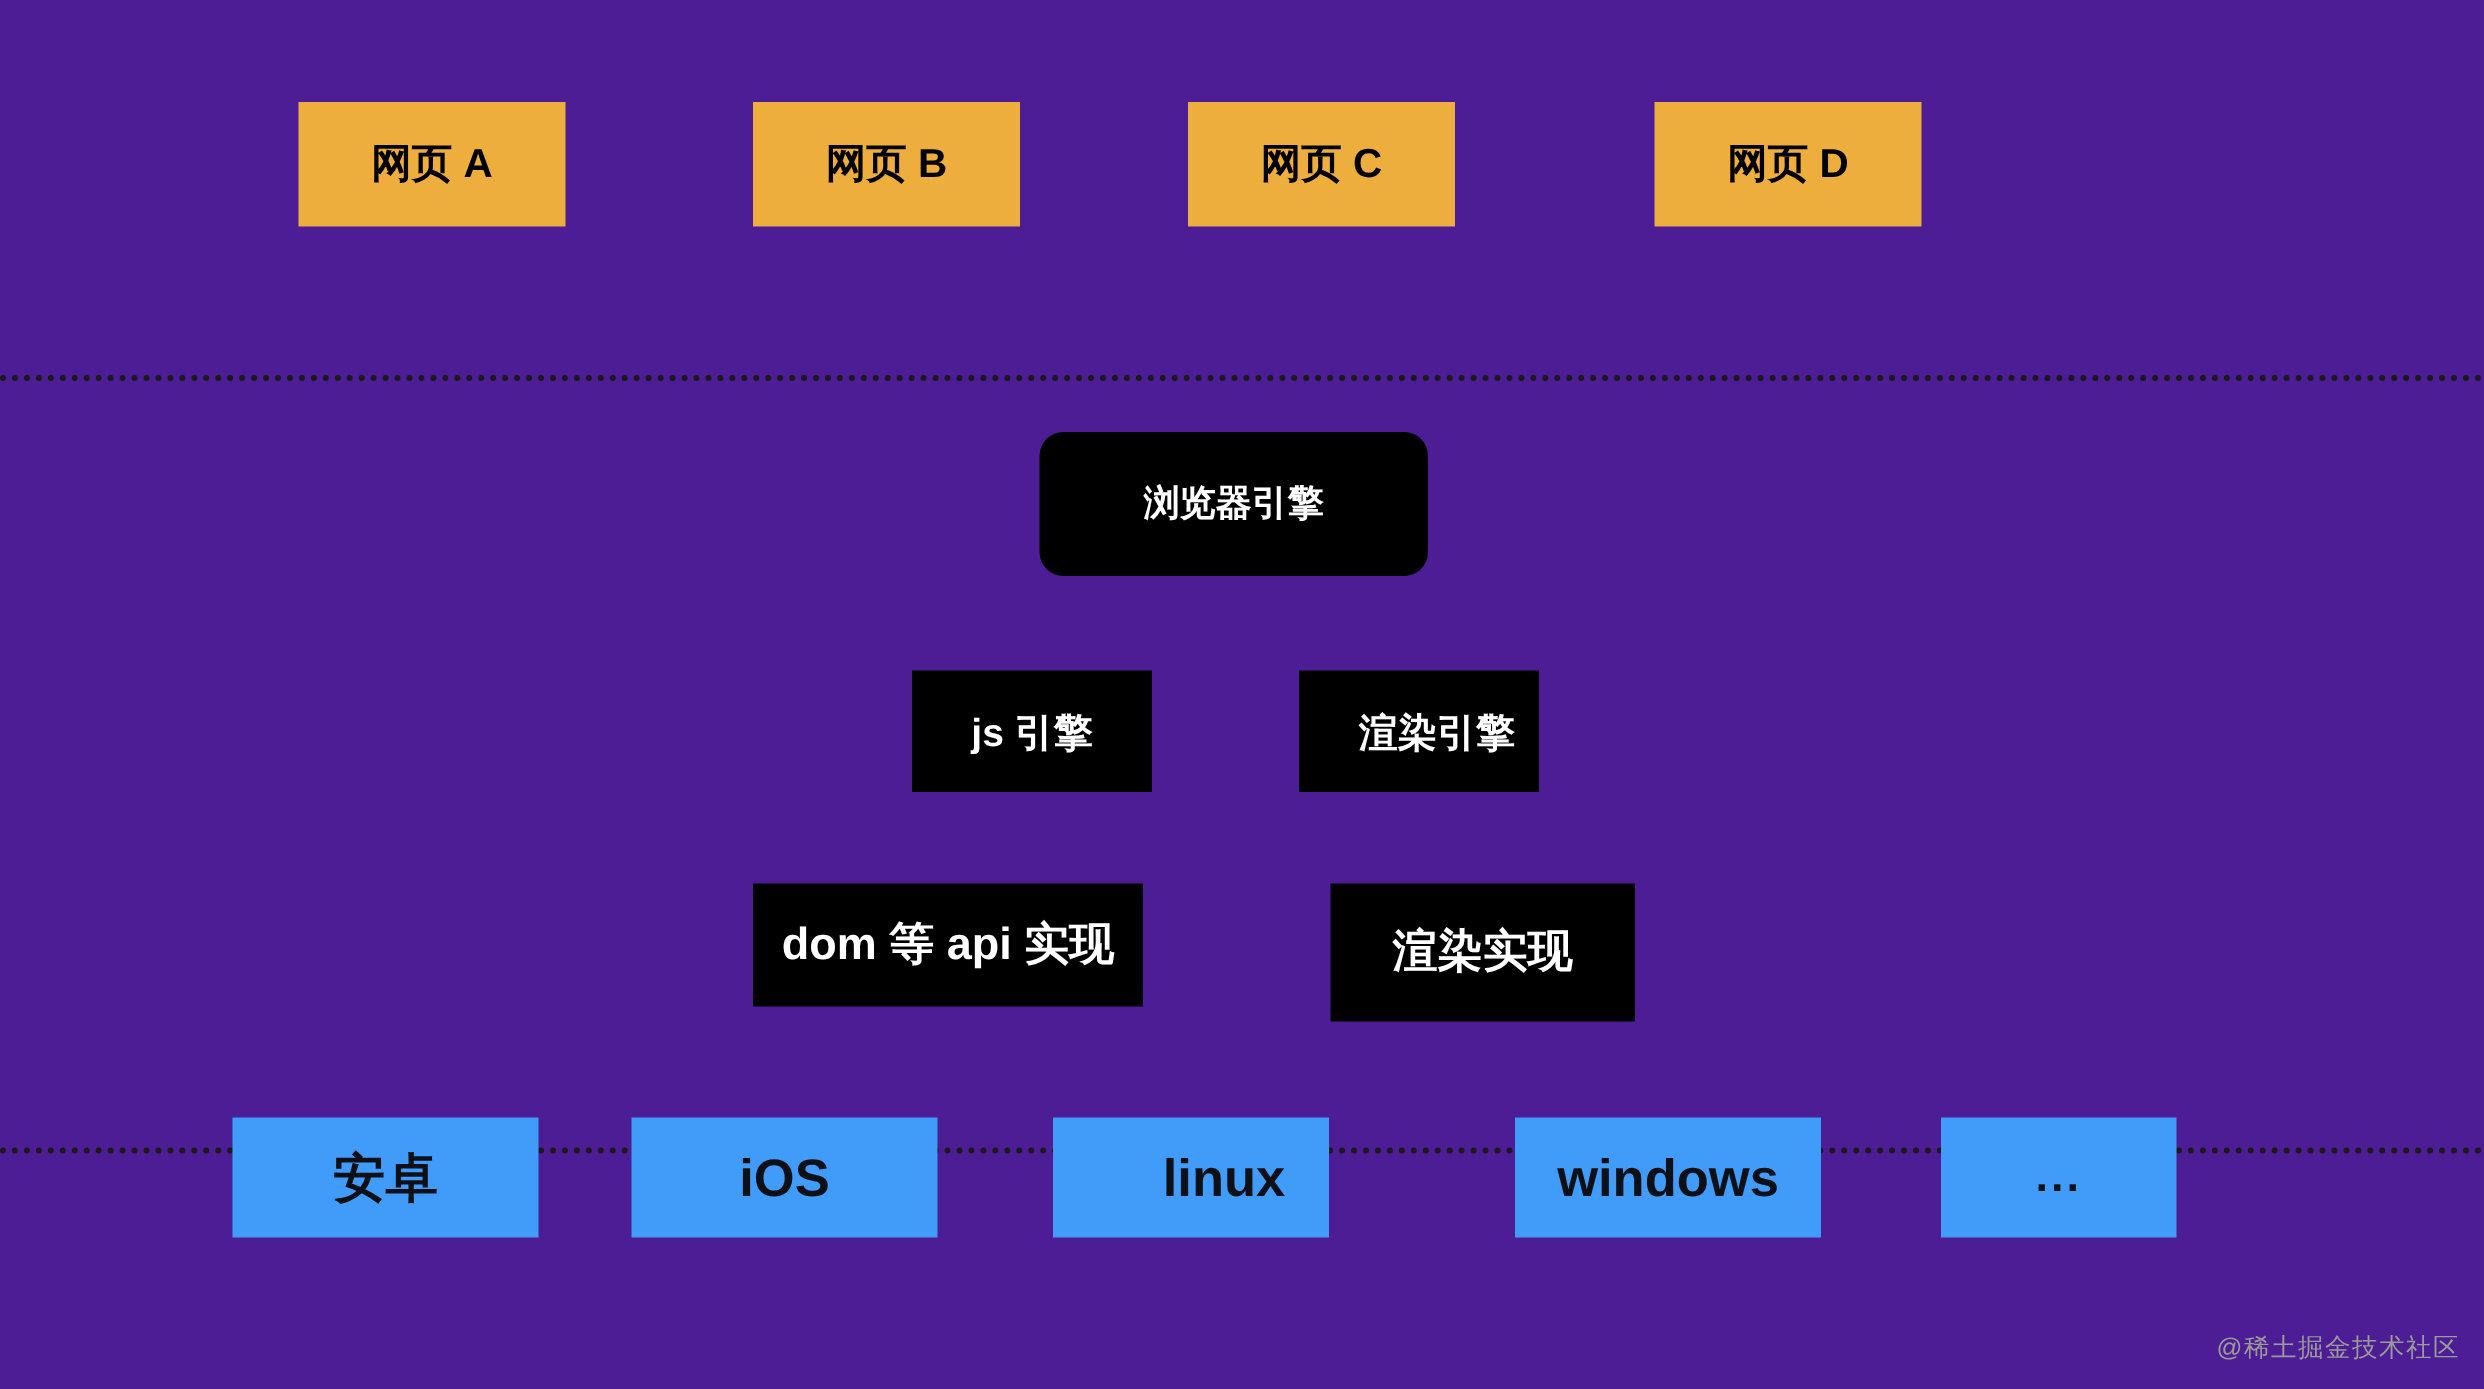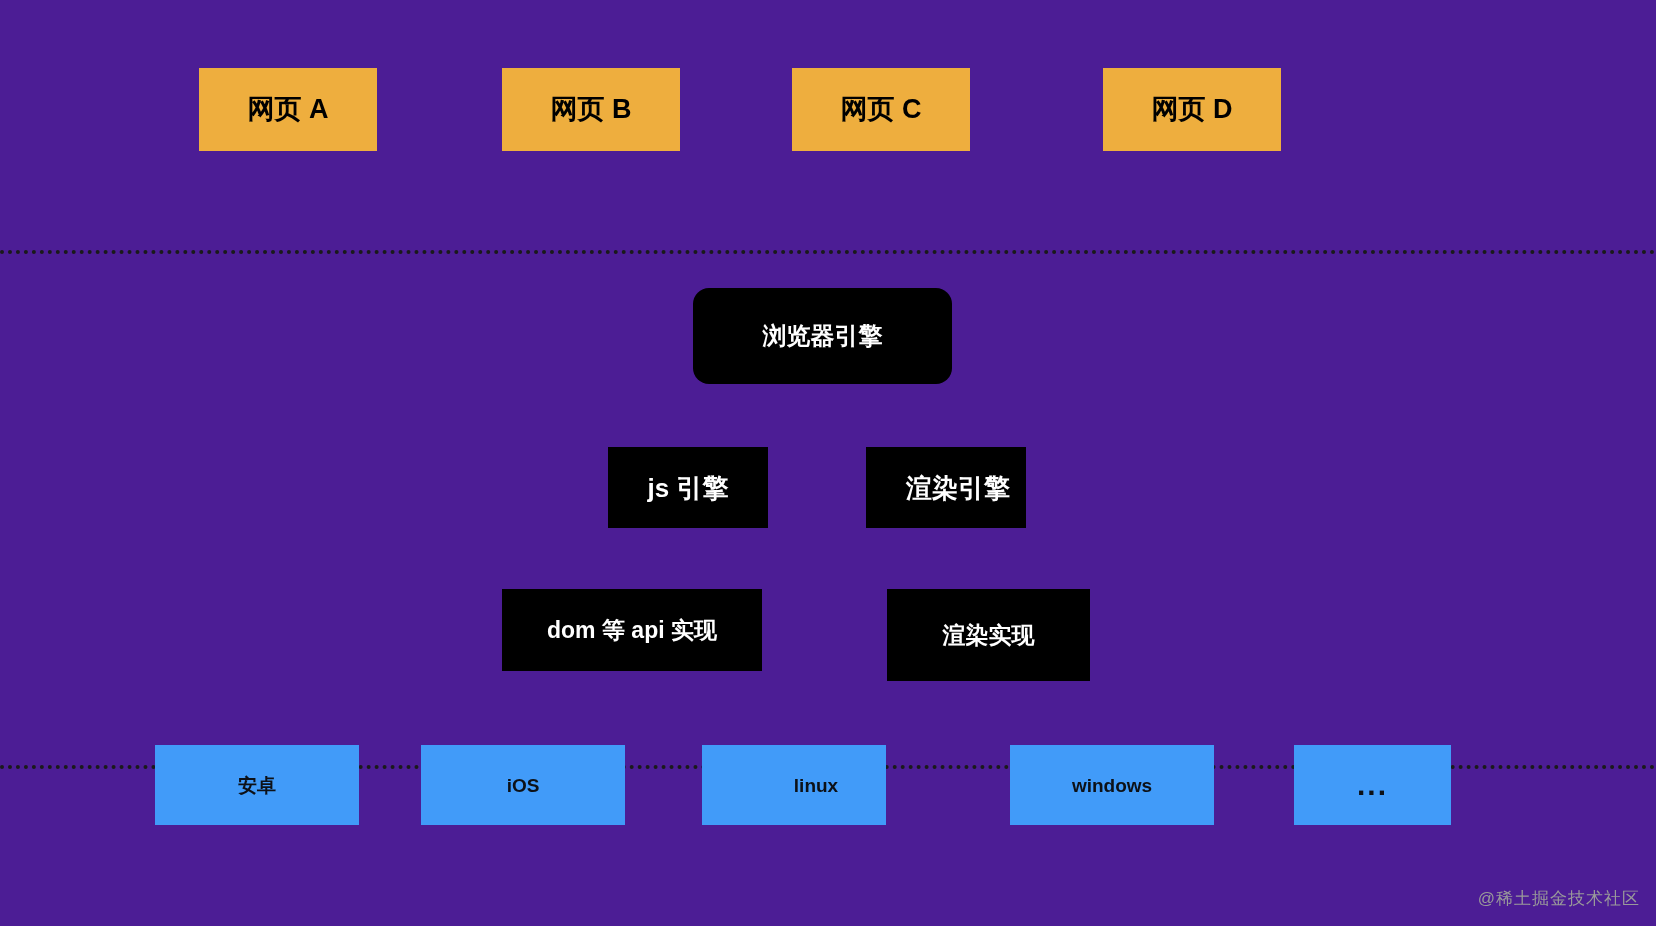--- a/index.html
+++ b/index.html
@@ -38,27 +38,27 @@
     height: 83px;
   }
 
   
   .engine-box {
     background: #000000;
     color: #ffffff;
   }
   .engine-root   { font-size: 24px; border-radius: 16px; }
   .engine-sub    { font-size: 26px; }
-  .engine-impl   { font-size: 23px; }
+  .engine-impl   { font-size: 30px; }
 
   
   .os-box {
     background: #419bf9;
     color: #0d1117;
-    font-size: 19px;
+    font-size: 35px;
     height: 80px;
   }
   .os-box.ellipsis-box {
     font-size: 30px;
     letter-spacing: 2px;
   }
 
   
   .divider {
     position: absolute;

